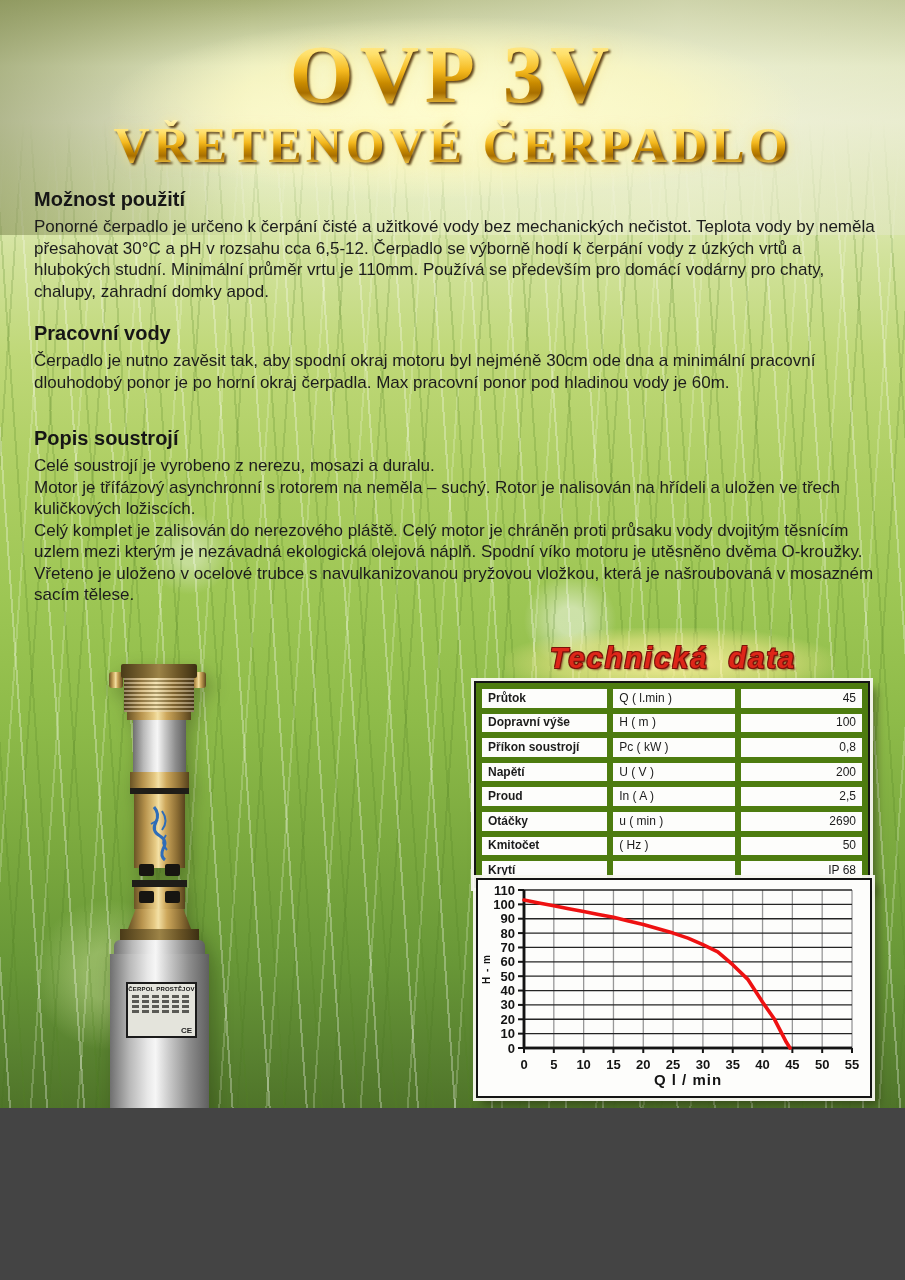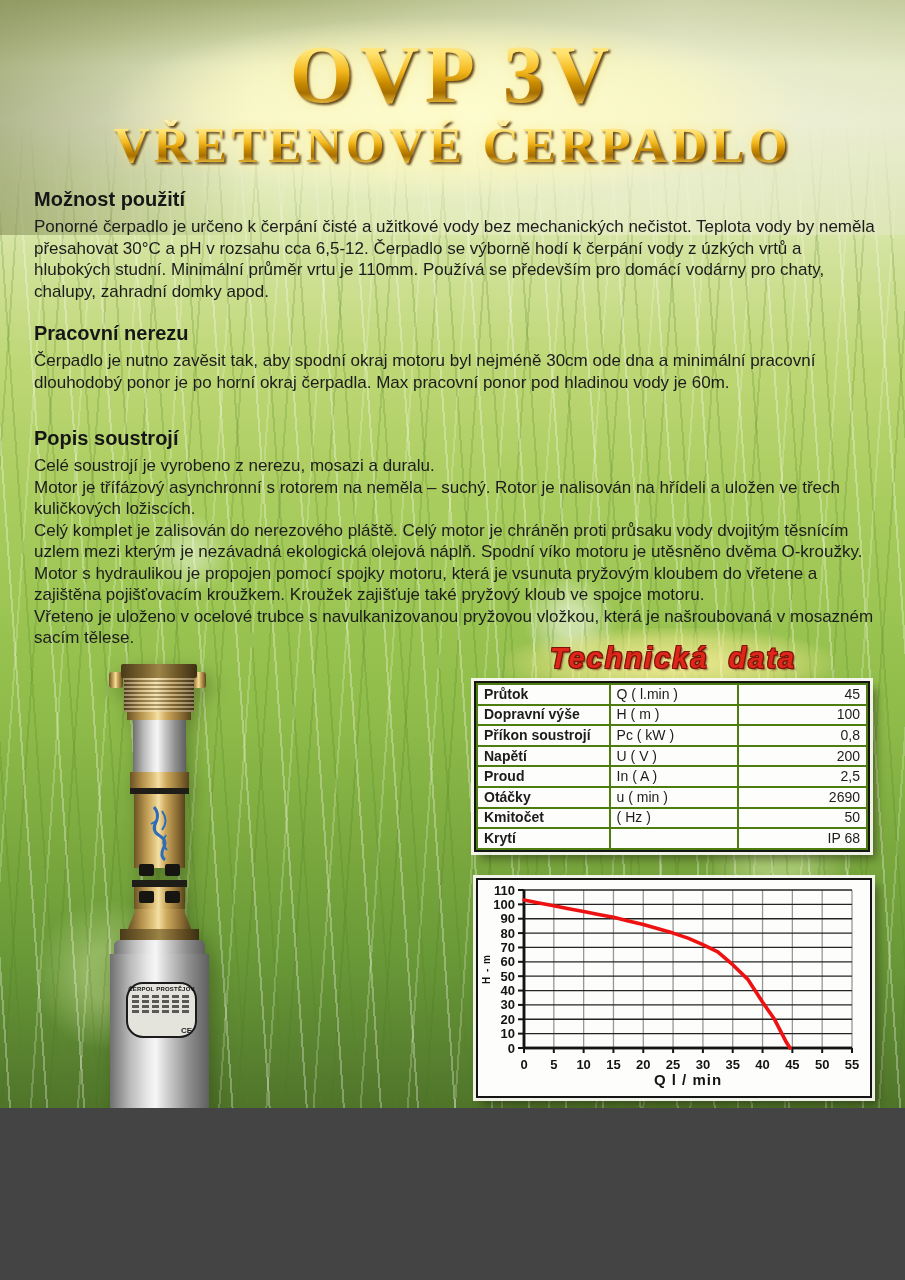--- a/index.html
+++ b/index.html
@@ -55,21 +55,21 @@
   .panel{position:absolute;background:#fdfdfb;border:2px solid #141414;
     box-shadow:0 0 0 3px rgba(248,248,240,.95), 6px 7px 9px rgba(35,40,15,.55);}
 
   .tech-title{position:absolute;left:508px;top:642px;width:330px;text-align:center;
     font-size:29px;font-weight:800;letter-spacing:2px;word-spacing:10px;color:#de2619;
     text-shadow:-1px -1px 0 #7c120a, 1px -1px 0 #7c120a, -1px 1px 0 #7c120a,
       1px 1px 0 #7c120a, 2px 2px 2px rgba(90,10,5,.6);font-style:italic;}
 
   .table-panel{left:474px;top:681px;width:392px;}
   table.tech{border-collapse:collapse;width:100%;}
-  table.tech td{border:2px solid #4d7c0f;font-size:14px;padding:0 6px;height:18.6px;line-height:17px;margin-left:40px;}
+  table.tech td{border:6px solid #4d7c0f;font-size:12px;padding:0 6px;height:18.6px;line-height:17px;margin-left:40px;}
   td.c-label{font-weight:700;width:34%;}
   td.c-unit{text-align:left;width:33%;}
   td.c-value{text-align:right;width:33%;}
 
   .chart-panel{left:476px;top:878px;width:392px;height:216px;}
   .chart-panel svg{display:block;}
   .tick{font:bold 13px "Liberation Sans",sans-serif;fill:#141414;}
   .axis-label{font-family:"Liberation Sans",sans-serif;font-weight:bold;fill:#141414;letter-spacing:1px;}
 
   .logo-panel{left:295px;top:1142px;width:318px;height:80px;}
@@ -107,30 +107,29 @@
     <h1 class="gold">OVP 3V</h1>
     <h2 class="gold">VŘETENOVÉ ČERPADLO</h2>
   </div>
 
   <div class="section" id="sec1">
     <h3>Možnost použití</h3>
     <p>Ponorné čerpadlo je určeno k čerpání čisté a užitkové vody bez mechanických nečistot. Teplota vody by neměla přesahovat 30°C a pH v rozsahu cca 6,5-12. Čerpadlo se výborně hodí k čerpání vody z úzkých vrtů a hlubokých studní. Minimální průměr vrtu je 110mm. Používá se především pro domácí vodárny pro chaty, chalupy, zahradní domky apod.</p>
   </div>
 
   <div class="section" id="sec2">
-    <h3>Pracovní nerezu</h3>
+    <h3>Pracovní vody</h3>
     <p>Čerpadlo je nutno zavěsit tak, aby spodní okraj motoru byl nejméně 30cm ode dna a minimální pracovní dlouhodobý ponor je po horní okraj čerpadla. Max pracovní ponor pod hladinou vody je 60m.</p>
   </div>
 
   <div class="section" id="sec3">
     <h3>Popis soustrojí</h3>
     <p>Celé soustrojí je vyrobeno z nerezu, mosazi a duralu.</p>
     <p>Motor je třífázový asynchronní s rotorem na neměla – suchý. Rotor je nalisován na hřídeli a uložen ve třech kuličkových ložiscích.</p>
     <p>Celý komplet je zalisován do nerezového pláště. Celý motor je chráněn proti průsaku vody dvojitým těsnícím uzlem mezi kterým je nezávadná ekologická olejová náplň. Spodní víko motoru je utěsněno dvěma  O-kroužky.</p>
-    <p>Motor s hydraulikou je propojen pomocí spojky motoru, která je vsunuta pryžovým kloubem do vřetene a zajištěna pojišťovacím kroužkem. Kroužek zajišťuje také pryžový kloub ve spojce motoru.</p>
     <p>Vřeteno je uloženo v ocelové trubce s navulkanizovanou pryžovou vložkou, která je našroubovaná v mosazném sacím tělese.</p>
   </div>
 
   <div class="pump">
     <div class="brass" style="left:14px;top:20px;width:14px;height:16px;border-radius:3px;"></div>
     <div class="brass" style="left:97px;top:20px;width:14px;height:16px;border-radius:3px;"></div>
     <div class="brassdark" style="left:26px;top:12px;width:76px;height:14px;border-radius:2px;"></div>
     <div class="ribs" style="left:29px;top:26px;width:70px;height:34px;"></div>
     <div class="brass" style="left:32px;top:60px;width:64px;height:8px;"></div>
     <div class="steel" style="left:38px;top:68px;width:53px;height:52px;"></div>
@@ -144,21 +143,21 @@
     <div class="slot" style="left:44px;top:212px;width:15px;height:12px;"></div>
     <div class="slot" style="left:70px;top:212px;width:15px;height:12px;"></div>
     <div class="blackring" style="left:37px;top:228px;width:55px;height:7px;"></div>
     <div class="brass" style="left:39px;top:235px;width:51px;height:22px;"></div>
     <div class="slot" style="left:44px;top:239px;width:15px;height:12px;"></div>
     <div class="slot" style="left:70px;top:239px;width:15px;height:12px;"></div>
     <div class="brass" style="left:33px;top:257px;width:63px;height:20px;clip-path:polygon(12% 0,88% 0,100% 100%,0 100%);"></div>
     <div class="brassdark" style="left:25px;top:277px;width:79px;height:11px;"></div>
     <div class="steel" style="left:19px;top:288px;width:91px;height:15px;border-radius:6px 6px 0 0;"></div>
     <div class="steel" style="left:15px;top:302px;width:99px;height:186px;"></div>
-    <div class="plate" style="left:31px;top:330px;width:67px;height:52px;border-radius:17px;">
+    <div class="plate" style="left:31px;top:330px;width:67px;height:52px;">
       <span class="plate-title">ČERPOL PROSTĚJOV</span>
       <span class="bar"></span>
       <span class="bar"></span>
       <span class="bar"></span>
       <span class="bar"></span>
       <span class="ce">CE</span>
     </div>
     <div class="brass" style="left:19px;top:482px;width:91px;height:12px;"></div>
     <div class="steel" style="left:15px;top:480px;width:99px;height:20px;clip-path:polygon(0 0,100% 0,100% 45%,84% 45%,72% 100%,60% 45%,40% 45%,28% 100%,16% 45%,0 45%);"></div>
   </div>

